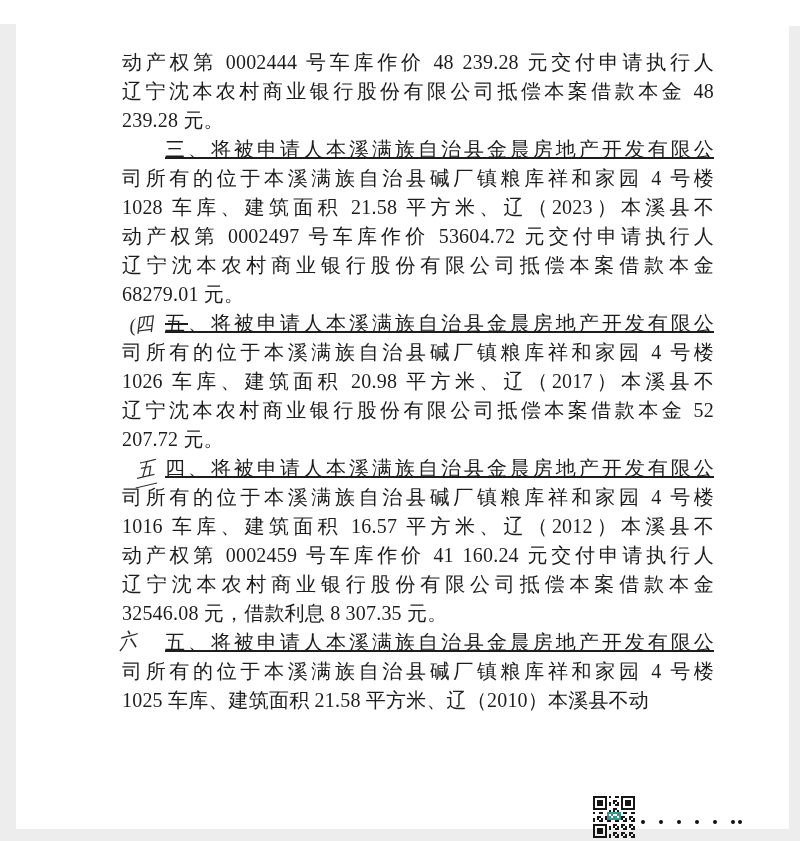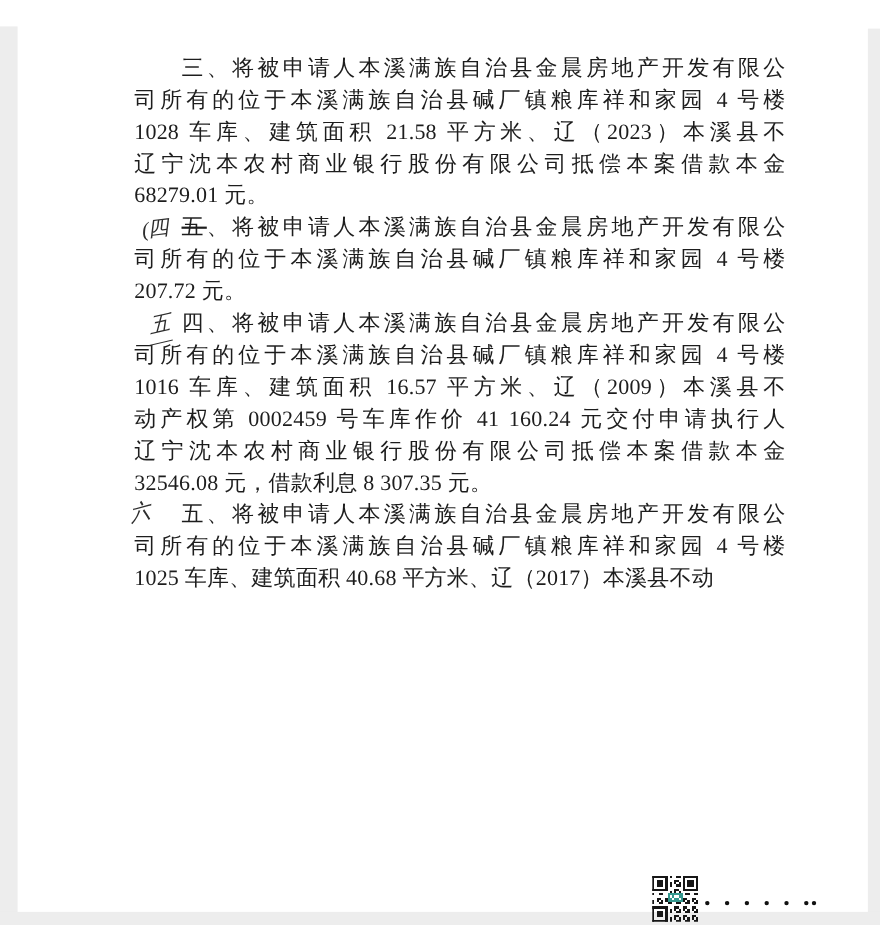--- a/index.html
+++ b/index.html
@@ -16,21 +16,21 @@
     position:absolute; left:122px; top:48px; width:592px;
     font-size:20px; line-height:29px; letter-spacing:0.2px;
   }
   .para { position:relative; }
   .line {
     white-space:nowrap;
     text-align:justify; text-align-last:justify;
     height:29px; overflow:visible;
   }
   .line.end { text-align-last:left; }
-  .line.first { padding-left:43px; position:relative; }
+  .line.first { padding-left:43px; position:relative;text-decoration:underline; }
 
   .marker { display:inline; }
   .marker.struck { text-decoration:line-through; text-decoration-thickness:1.5px; }
 
   .hand-mark {
     position:absolute; top:1px;
     font-size:19px; color:#2e2e2e; font-style:italic;
     letter-spacing:-1px; text-align-last:left;
     pointer-events:none;
   }
@@ -49,48 +49,56 @@
 </style>
 </head>
 <body>
 
 <div class="edge edge-left"></div>
 <div class="edge edge-right"></div>
 <div class="edge edge-bottom"></div>
 
 <div class="doc-text">
 
+  <div class="para">
+    <div class="line">动产权第 0002444 号车库作价 48 239.28 元交付申请执行人</div>
+    <div class="line">辽宁沈本农村商业银行股份有限公司抵偿本案借款本金 48</div>
+    <div class="line end">239.28 元。</div>
+  </div>
 
   <div class="para">
     <div class="line first"><span class="marker">三</span><span>、将被申请人本溪满族自治县金晨房地产开发有限公</span></div>
     <div class="line">司所有的位于本溪满族自治县碱厂镇粮库祥和家园 4 号楼</div>
     <div class="line">1028 车库、建筑面积 21.58 平方米、辽（2023）本溪县不</div>
+    <div class="line">动产权第 0002497 号车库作价 53604.72 元交付申请执行人</div>
     <div class="line">辽宁沈本农村商业银行股份有限公司抵偿本案借款本金</div>
     <div class="line end">68279.01 元。</div>
   </div>
 
   <div class="para">
     <div class="line first"><span class="hand-mark hand-a">(四</span><span class="marker struck">五</span><span>、将被申请人本溪满族自治县金晨房地产开发有限公</span></div>
     <div class="line">司所有的位于本溪满族自治县碱厂镇粮库祥和家园 4 号楼</div>
+    <div class="line">1026 车库、建筑面积 20.98 平方米、辽（2017）本溪县不</div>
+    <div class="line">辽宁沈本农村商业银行股份有限公司抵偿本案借款本金 52</div>
     <div class="line end">207.72 元。</div>
   </div>
 
   <div class="para">
     <div class="line first"><span class="hand-mark hand-b">五</span><span class="marker">四</span><span>、将被申请人本溪满族自治县金晨房地产开发有限公</span></div>
     <div class="line">司所有的位于本溪满族自治县碱厂镇粮库祥和家园 4 号楼</div>
-    <div class="line">1016 车库、建筑面积 16.57 平方米、辽（2009）本溪县不</div>
+    <div class="line">1016 车库、建筑面积 16.57 平方米、辽（2012）本溪县不</div>
     <div class="line">动产权第 0002459 号车库作价 41 160.24 元交付申请执行人</div>
     <div class="line">辽宁沈本农村商业银行股份有限公司抵偿本案借款本金</div>
     <div class="line end">32546.08 元，借款利息 8 307.35 元。</div>
   </div>
 
   <div class="para">
     <div class="line first"><span class="hand-mark hand-c">六</span><span class="marker">五</span><span>、将被申请人本溪满族自治县金晨房地产开发有限公</span></div>
     <div class="line">司所有的位于本溪满族自治县碱厂镇粮库祥和家园 4 号楼</div>
-    <div class="line end">1025 车库、建筑面积 40.68 平方米、辽（2017）本溪县不动</div>
+    <div class="line end">1025 车库、建筑面积 21.58 平方米、辽（2010）本溪县不动</div>
   </div>
 
 </div>
 
 <svg class="qr-stamp" viewBox="0 0 21 21" shape-rendering="crispEdges">
     <rect x="8" y="0" width="1" height="1" fill="#161616"></rect>
     <rect x="11" y="0" width="1" height="1" fill="#161616"></rect>
     <rect x="12" y="0" width="1" height="1" fill="#161616"></rect>
     <rect x="10" y="2" width="1" height="1" fill="#161616"></rect>
     <rect x="11" y="2" width="1" height="1" fill="#161616"></rect>

